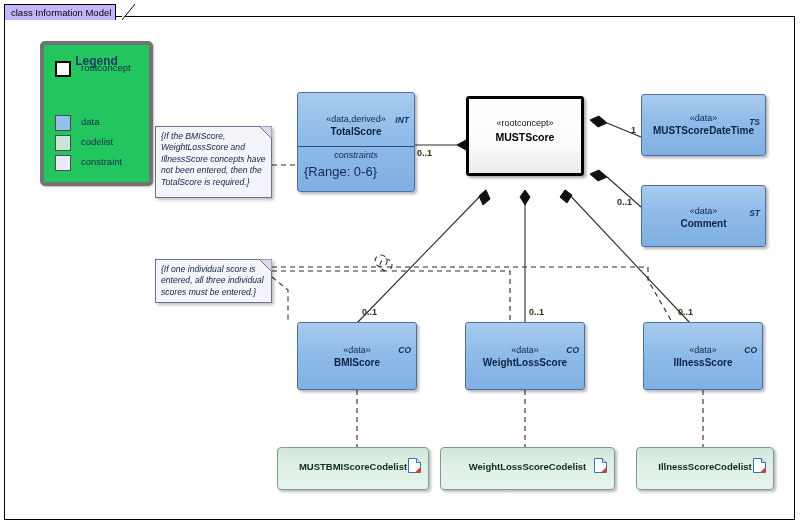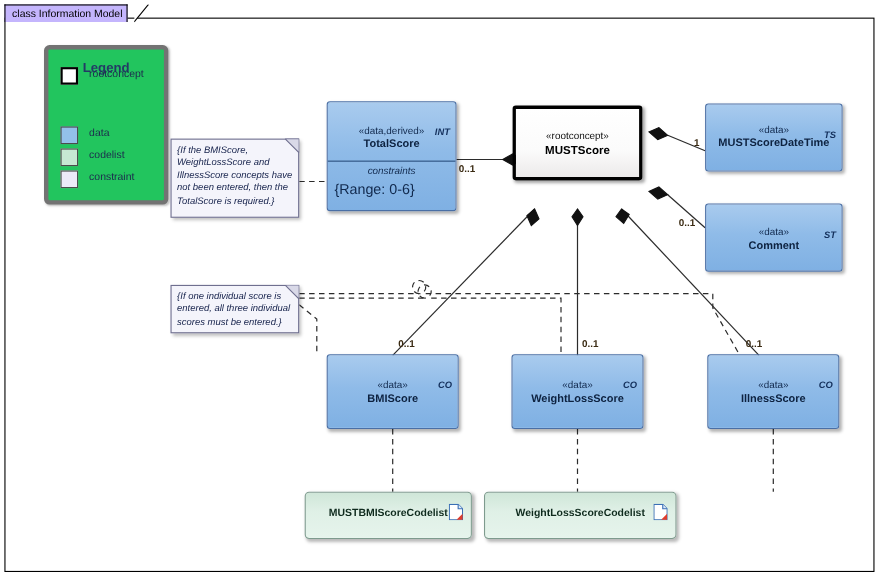--- a/index.html
+++ b/index.html
@@ -177,21 +177,21 @@
 
   <div class="uml" style="left:297px;top:92px;width:118px;height:100px;">
     <span class="corner">INT</span>
     <span class="stereo" style="top:21px;">«data,derived»</span>
     <span class="nm" style="top:33px;">TotalScore</span>
     <div class="sep" style="top:53px;"></div>
     <span class="cmpt-title" style="top:57px;">constraints</span>
     <span class="cmpt-item" style="top:71px;">{Range: 0-6}</span>
   </div>
 
-  <div class="rootbox" style="left:466px;top:96px;width:118px;height:68px;">
+  <div class="rootbox" style="left:466px;top:96px;width:118px;height:80px;">
     <span class="stereo" style="top:19px;">«rootconcept»</span>
     <span class="nm" style="top:32px;">MUSTScore</span>
   </div>
 
   <div class="uml" style="left:641px;top:94px;width:125px;height:62px;">
     <span class="corner">TS</span>
     <span class="stereo" style="top:18px;">«data»</span>
     <span class="nm" style="top:30px;">MUSTScoreDateTime</span>
   </div>
 
@@ -230,20 +230,28 @@
 
   <div class="codelist" style="left:440px;top:447px;width:175px;height:43px;">
     <span class="nm">WeightLossScoreCodelist</span>
     <svg class="doc-icon" style="right:7px;top:10px;" viewBox="0 0 13 15">
       <path d="M0.5,0.5 h8 l4,4 v10 h-12 Z" fill="#ffffff" stroke="#3a6fb5" stroke-width="1"></path>
       <path d="M8.5,0.5 v4 h4" fill="#dce9f7" stroke="#3a6fb5" stroke-width="1"></path>
       <path d="M12.5,9 v5.5 h-5.5 Z" fill="#e03c2c" stroke="none"></path>
     </svg>
   </div>
 
+  <div class="codelist" style="left:636px;top:447px;width:138px;height:43px;">
+    <span class="nm">IllnessScoreCodelist</span>
+    <svg class="doc-icon" style="right:7px;top:10px;" viewBox="0 0 13 15">
+      <path d="M0.5,0.5 h8 l4,4 v10 h-12 Z" fill="#ffffff" stroke="#3a6fb5" stroke-width="1"></path>
+      <path d="M8.5,0.5 v4 h4" fill="#dce9f7" stroke="#3a6fb5" stroke-width="1"></path>
+      <path d="M12.5,9 v5.5 h-5.5 Z" fill="#e03c2c" stroke="none"></path>
+    </svg>
+  </div>
 
   <span class="mult" style="left:417px;top:148px;">0..1</span>
   <span class="mult" style="left:631px;top:125px;">1</span>
   <span class="mult" style="left:617px;top:197px;">0..1</span>
   <span class="mult" style="left:362px;top:307px;">0..1</span>
   <span class="mult" style="left:529px;top:307px;">0..1</span>
   <span class="mult" style="left:678px;top:307px;">0..1</span>
 
 </div>
 

